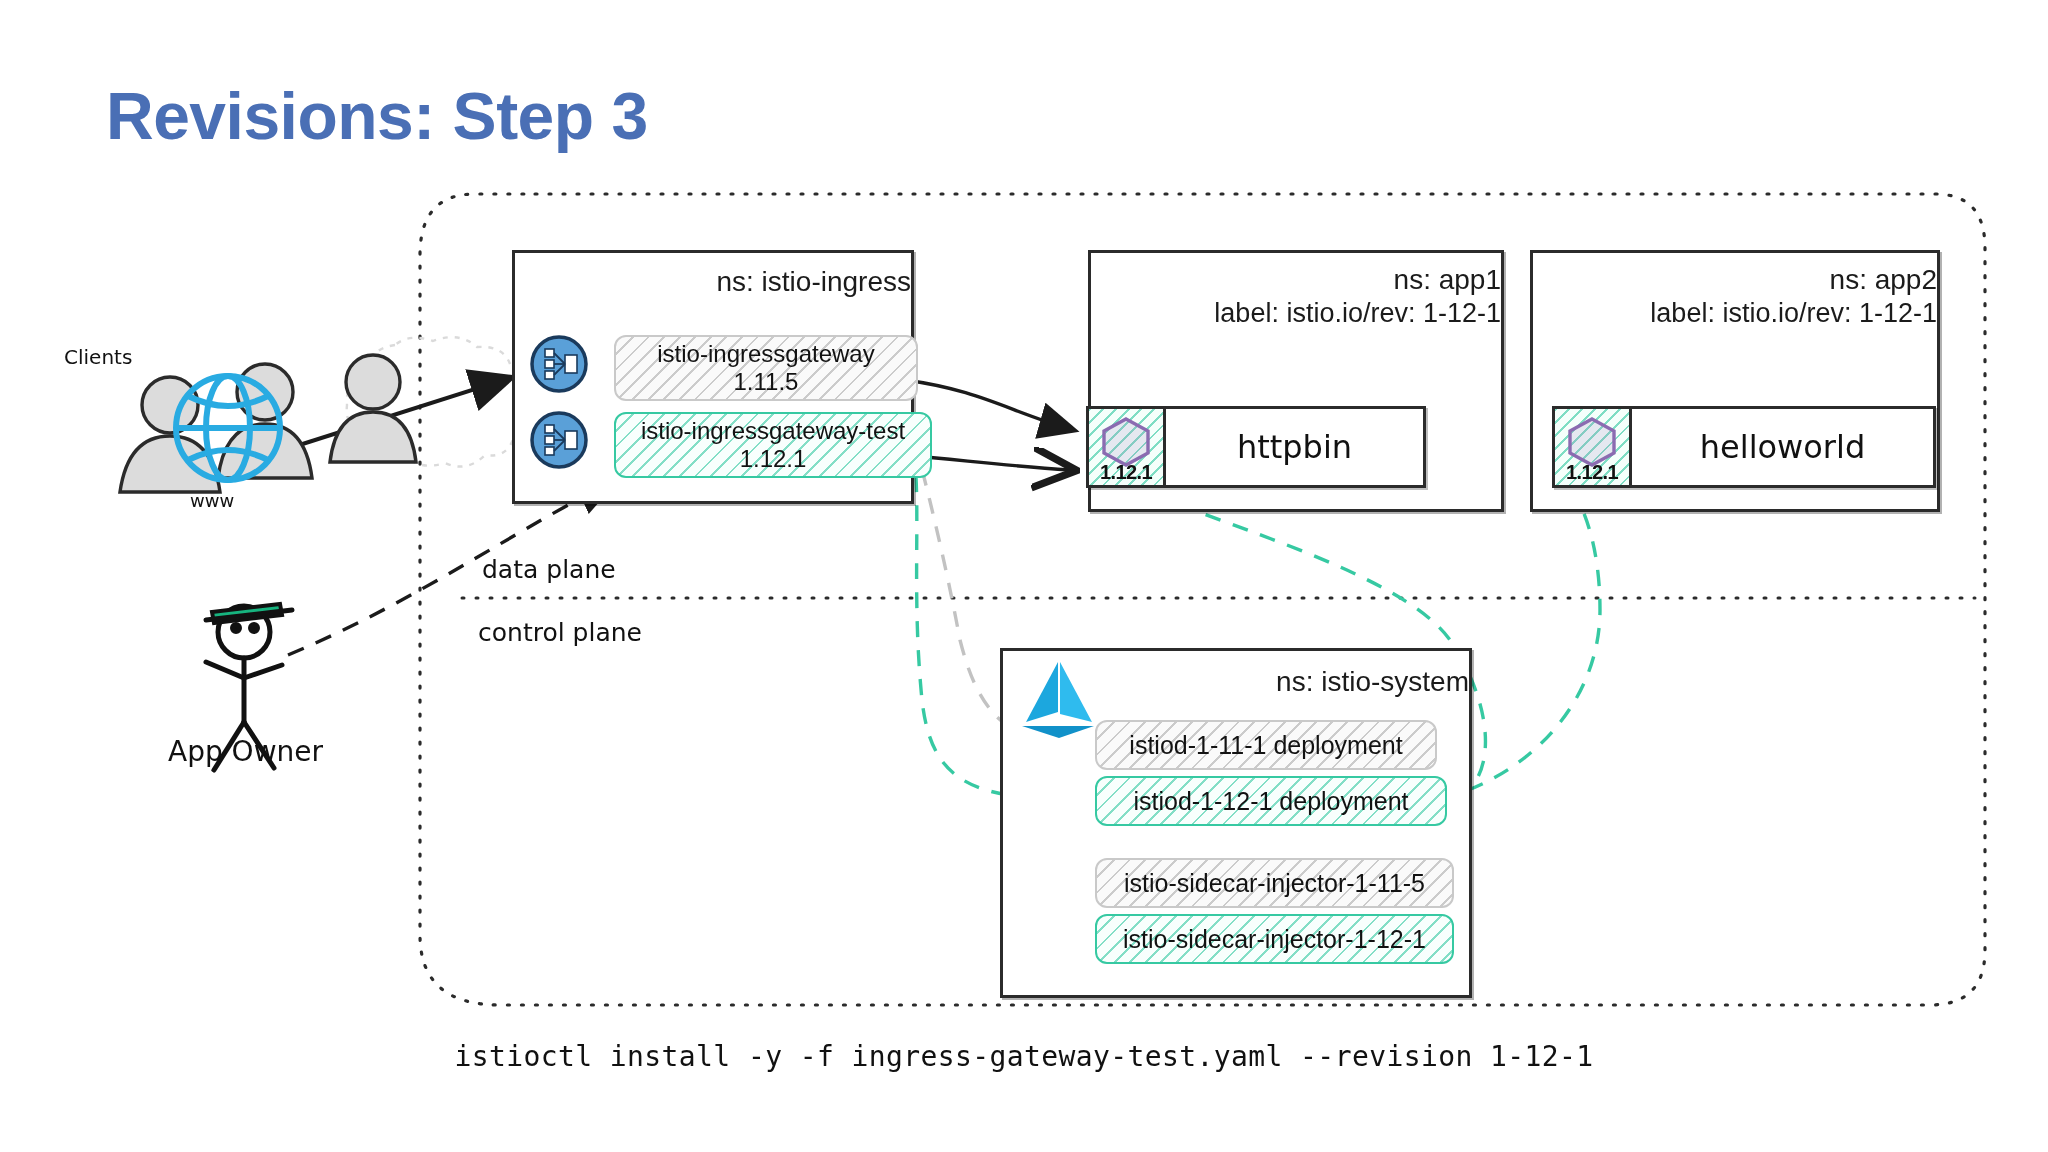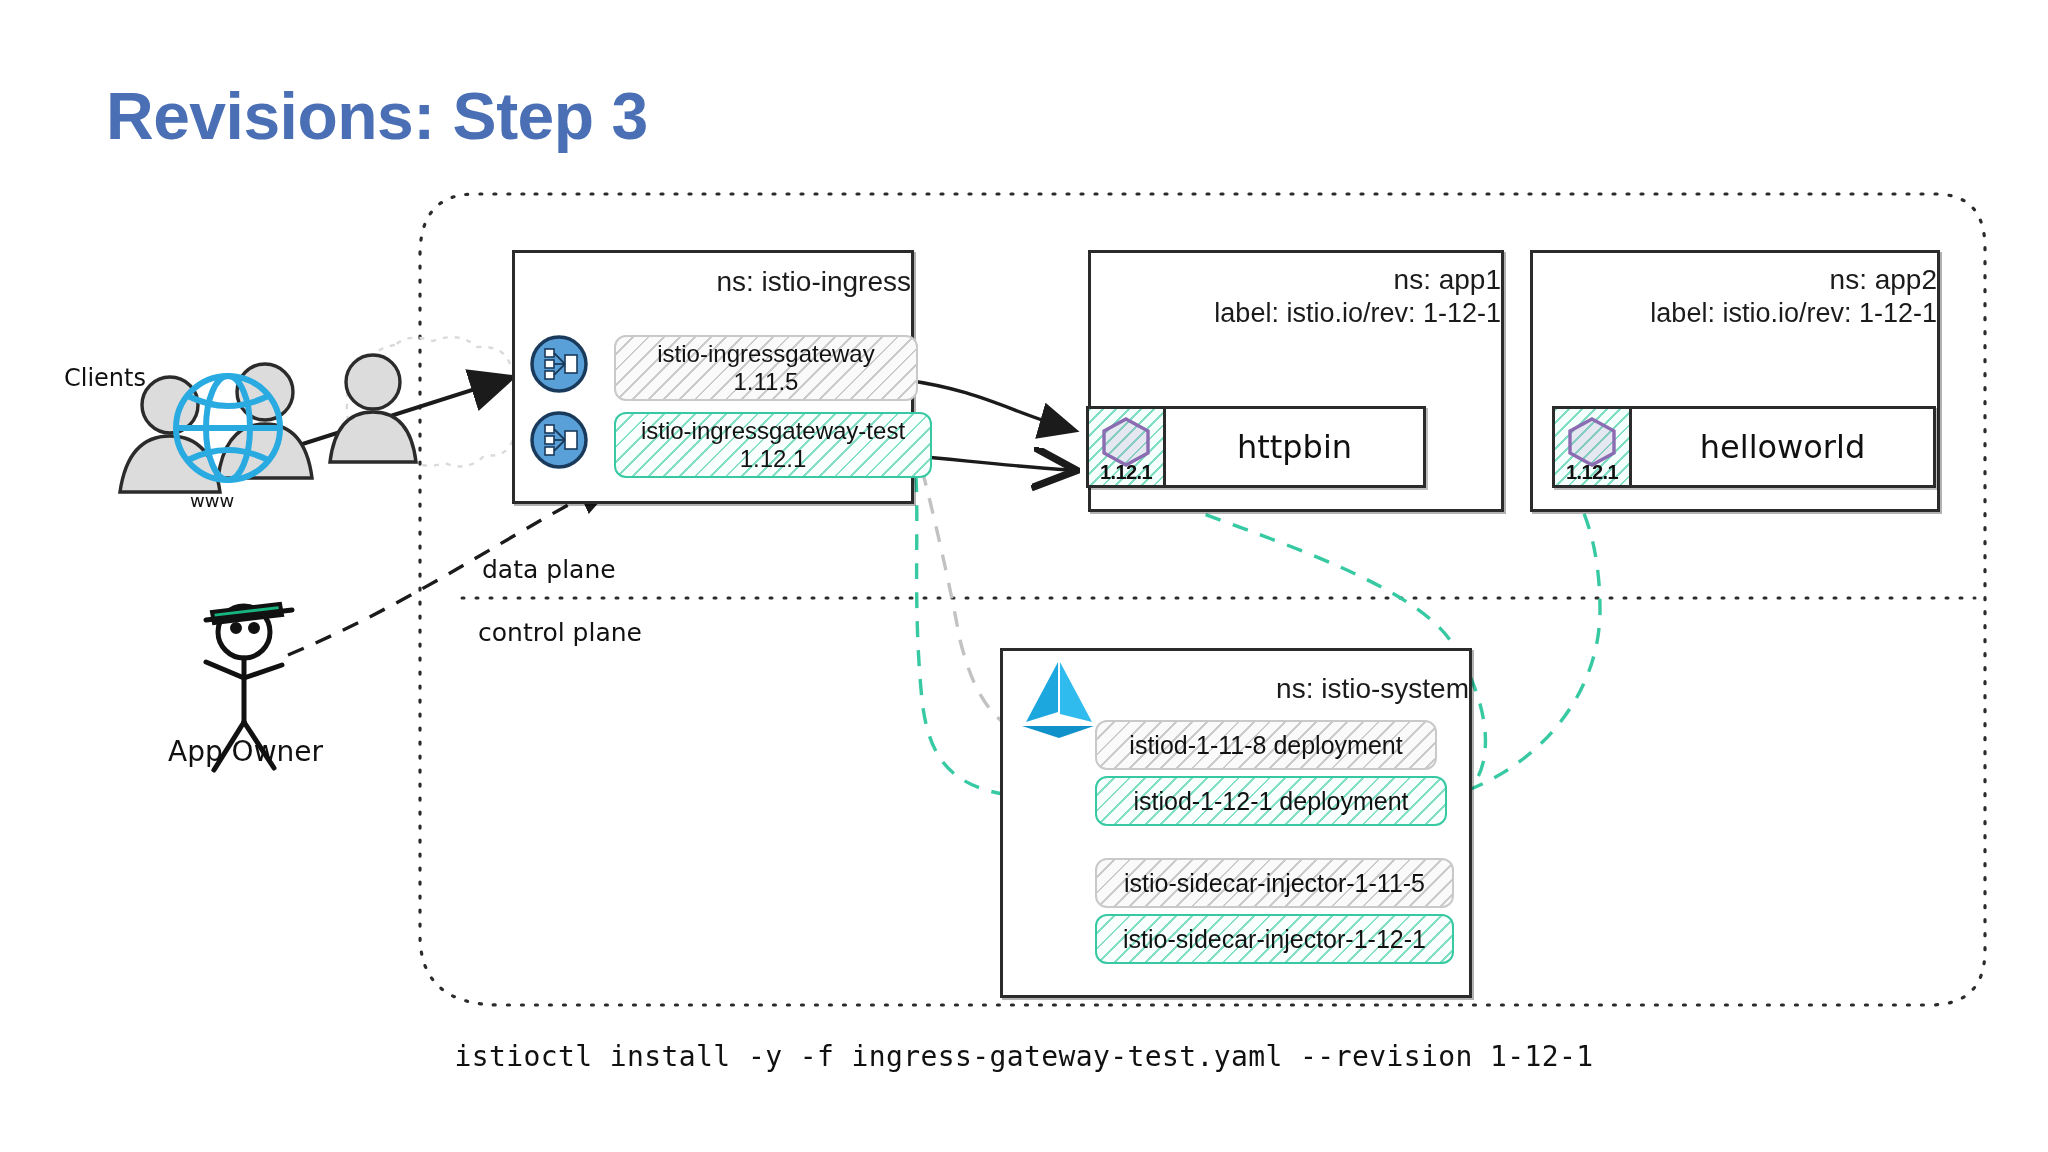--- a/index.html
+++ b/index.html
@@ -163,21 +163,21 @@
     <path d="M 1065 798 C 960 800 930 770 922 700
              C 912 600 920 520 915 462" fill="none" stroke="#36c9a2" stroke-width="3.4" stroke-dasharray="16 13"></path>
 
     <path d="M 1460 798 C 1500 770 1490 700 1450 640
              C 1400 570 1200 520 1140 487" fill="none" stroke="#36c9a2" stroke-width="3.4" stroke-dasharray="16 13"></path>
 
     <path d="M 1468 790 C 1545 760 1600 690 1600 610
              C 1600 540 1580 500 1570 487" fill="none" stroke="#36c9a2" stroke-width="3.4" stroke-dasharray="16 13"></path>
   </svg>
 
-  <div class="hand" style="left:64px;top:345px;font-size:24px;margin-top:19px;">Clients</div>
+  <div class="hand" style="left:64px;top:345px;font-size:20px;">Clients</div>
 
   <svg class="layer" viewBox="0 0 2048 1152" style="pointer-events:none;">
 
     <g stroke="#2b2b2b" stroke-width="3.4" fill="#dcdcdc">
       <circle cx="373" cy="382" r="27"></circle>
       <path d="M 330 462 q 6 -50 43 -50 q 37 0 43 50 z"></path>
       <circle cx="265" cy="392" r="28"></circle>
       <path d="M 218 478 q 7 -54 47 -54 q 40 0 47 54 z"></path>
       <circle cx="170" cy="405" r="28"></circle>
       <path d="M 120 492 q 8 -56 50 -56 q 42 0 50 56 z"></path>
@@ -286,32 +286,32 @@
     <div class="sidecar">
       <svg class="hex" viewBox="0 0 56 52">
         <polygon points="28,4 50,16 50,38 28,50 6,38 6,16" fill="rgba(160,130,195,0.18)" stroke="#8b6bb1" stroke-width="3.4"></polygon>
       </svg>
       <div class="ver">1.12.1</div>
     </div>
     <div class="wl-name">helloworld</div>
   </div>
 
   <div class="nsbox" style="left:1000px;top:648px;width:466px;height:344px;">
-    <div class="ns-title" style="padding-top:21px;">ns: istio-system</div>
+    <div class="ns-title" style="padding-top:14px;">ns: istio-system</div>
   </div>
 
   <svg class="layer" viewBox="0 0 2048 1152" style="pointer-events:none;">
     <g>
       <polygon points="1058,662 1058,712 1026,722" fill="#1ca7de"></polygon>
       <polygon points="1060,662 1060,714 1092,722" fill="#2fbbee"></polygon>
       <polygon points="1022,726 1094,726 1059,738" fill="#1191c9"></polygon>
     </g>
   </svg>
 
-  <div class="pill gray" style="left:1075px;top:720px;width:338px;height:46px;font-size:25px;">istiod-1-11-8 deployment</div>
+  <div class="pill gray" style="left:1075px;top:720px;width:338px;height:46px;font-size:25px;">istiod-1-11-1 deployment</div>
 
   <div class="pill teal" style="left:1075px;top:776px;width:348px;height:46px;font-size:25px;">istiod-1-12-1 deployment</div>
 
   <div class="pill gray" style="left:1075px;top:858px;width:355px;height:46px;font-size:25px;">istio-sidecar-injector-1-11-5</div>
 
   <div class="pill teal" style="left:1075px;top:914px;width:355px;height:46px;font-size:25px;text-align:right;">istio-sidecar-injector-1-12-1</div>
 
   <div class="cmd" style="top:1040px;">istioctl install -y -f ingress-gateway-test.yaml --revision 1-12-1</div>
 
 </div>

